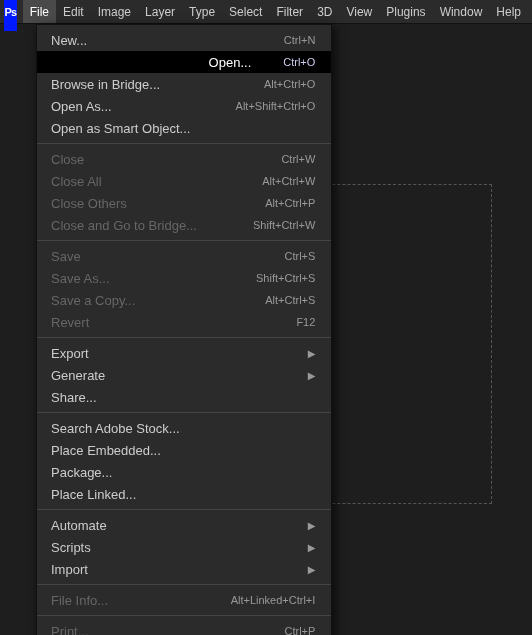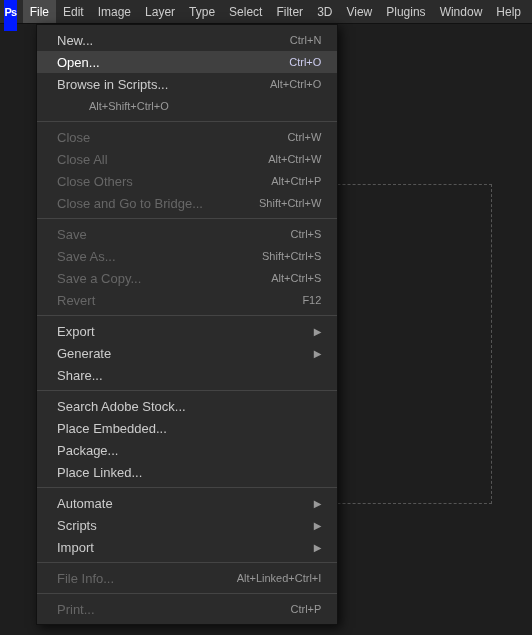--- a/index.html
+++ b/index.html
@@ -65,29 +65,30 @@
       box-shadow: 3px 3px 10px rgba(0,0,0,0.7);
       min-width: 270px;
       z-index: 200;
       padding: 4px 0;
     }
 
     .menu-item {
       display: flex;
       align-items: center;
       justify-content: space-between;
-      padding: 3px 16px 3px 20px;
+      padding: 3px 16px 3px 14px;
       cursor: pointer;
       color: #ccc;
       min-height: 22px;
       position: relative;
     }
     .menu-item.active-item {
-      background: #404040;
+      background: #000000;
       color: #fff;
+      text-align: right;
     }
     .menu-item.disabled {
       color: #666;
       cursor: default;
       gap: 24px;
     }
     .menu-item .item-label {
       flex: 1;
     }
     .menu-item .item-shortcut {
@@ -158,25 +159,29 @@
 <div class="dropdown" id="dropdown-menu">
 <div class="menu-item">
       <span class="item-label">New...</span>
       <span class="item-shortcut">Ctrl+N</span>
     </div>
     <div class="menu-item active-item">
       <span class="item-label">Open...</span>
       <span class="item-shortcut">Ctrl+O</span>
     </div>
     <div class="menu-item">
-      <span class="item-label">Browse in Scripts...</span>
+      <span class="item-label">Browse in Bridge...</span>
       <span class="item-shortcut">Alt+Ctrl+O</span>
     </div>
     <div class="menu-item">
+      <span class="item-label">Open As...</span>
       <span class="item-shortcut">Alt+Shift+Ctrl+O</span>
+    </div>
+    <div class="menu-item">
+      <span class="item-label">Open as Smart Object...</span>
     </div>
     <hr class="menu-separator">
     <div class="menu-item disabled">
       <span class="item-label">Close</span>
       <span class="item-shortcut">Ctrl+W</span>
     </div>
     <div class="menu-item disabled">
       <span class="item-label">Close All</span>
       <span class="item-shortcut">Alt+Ctrl+W</span>
     </div>

